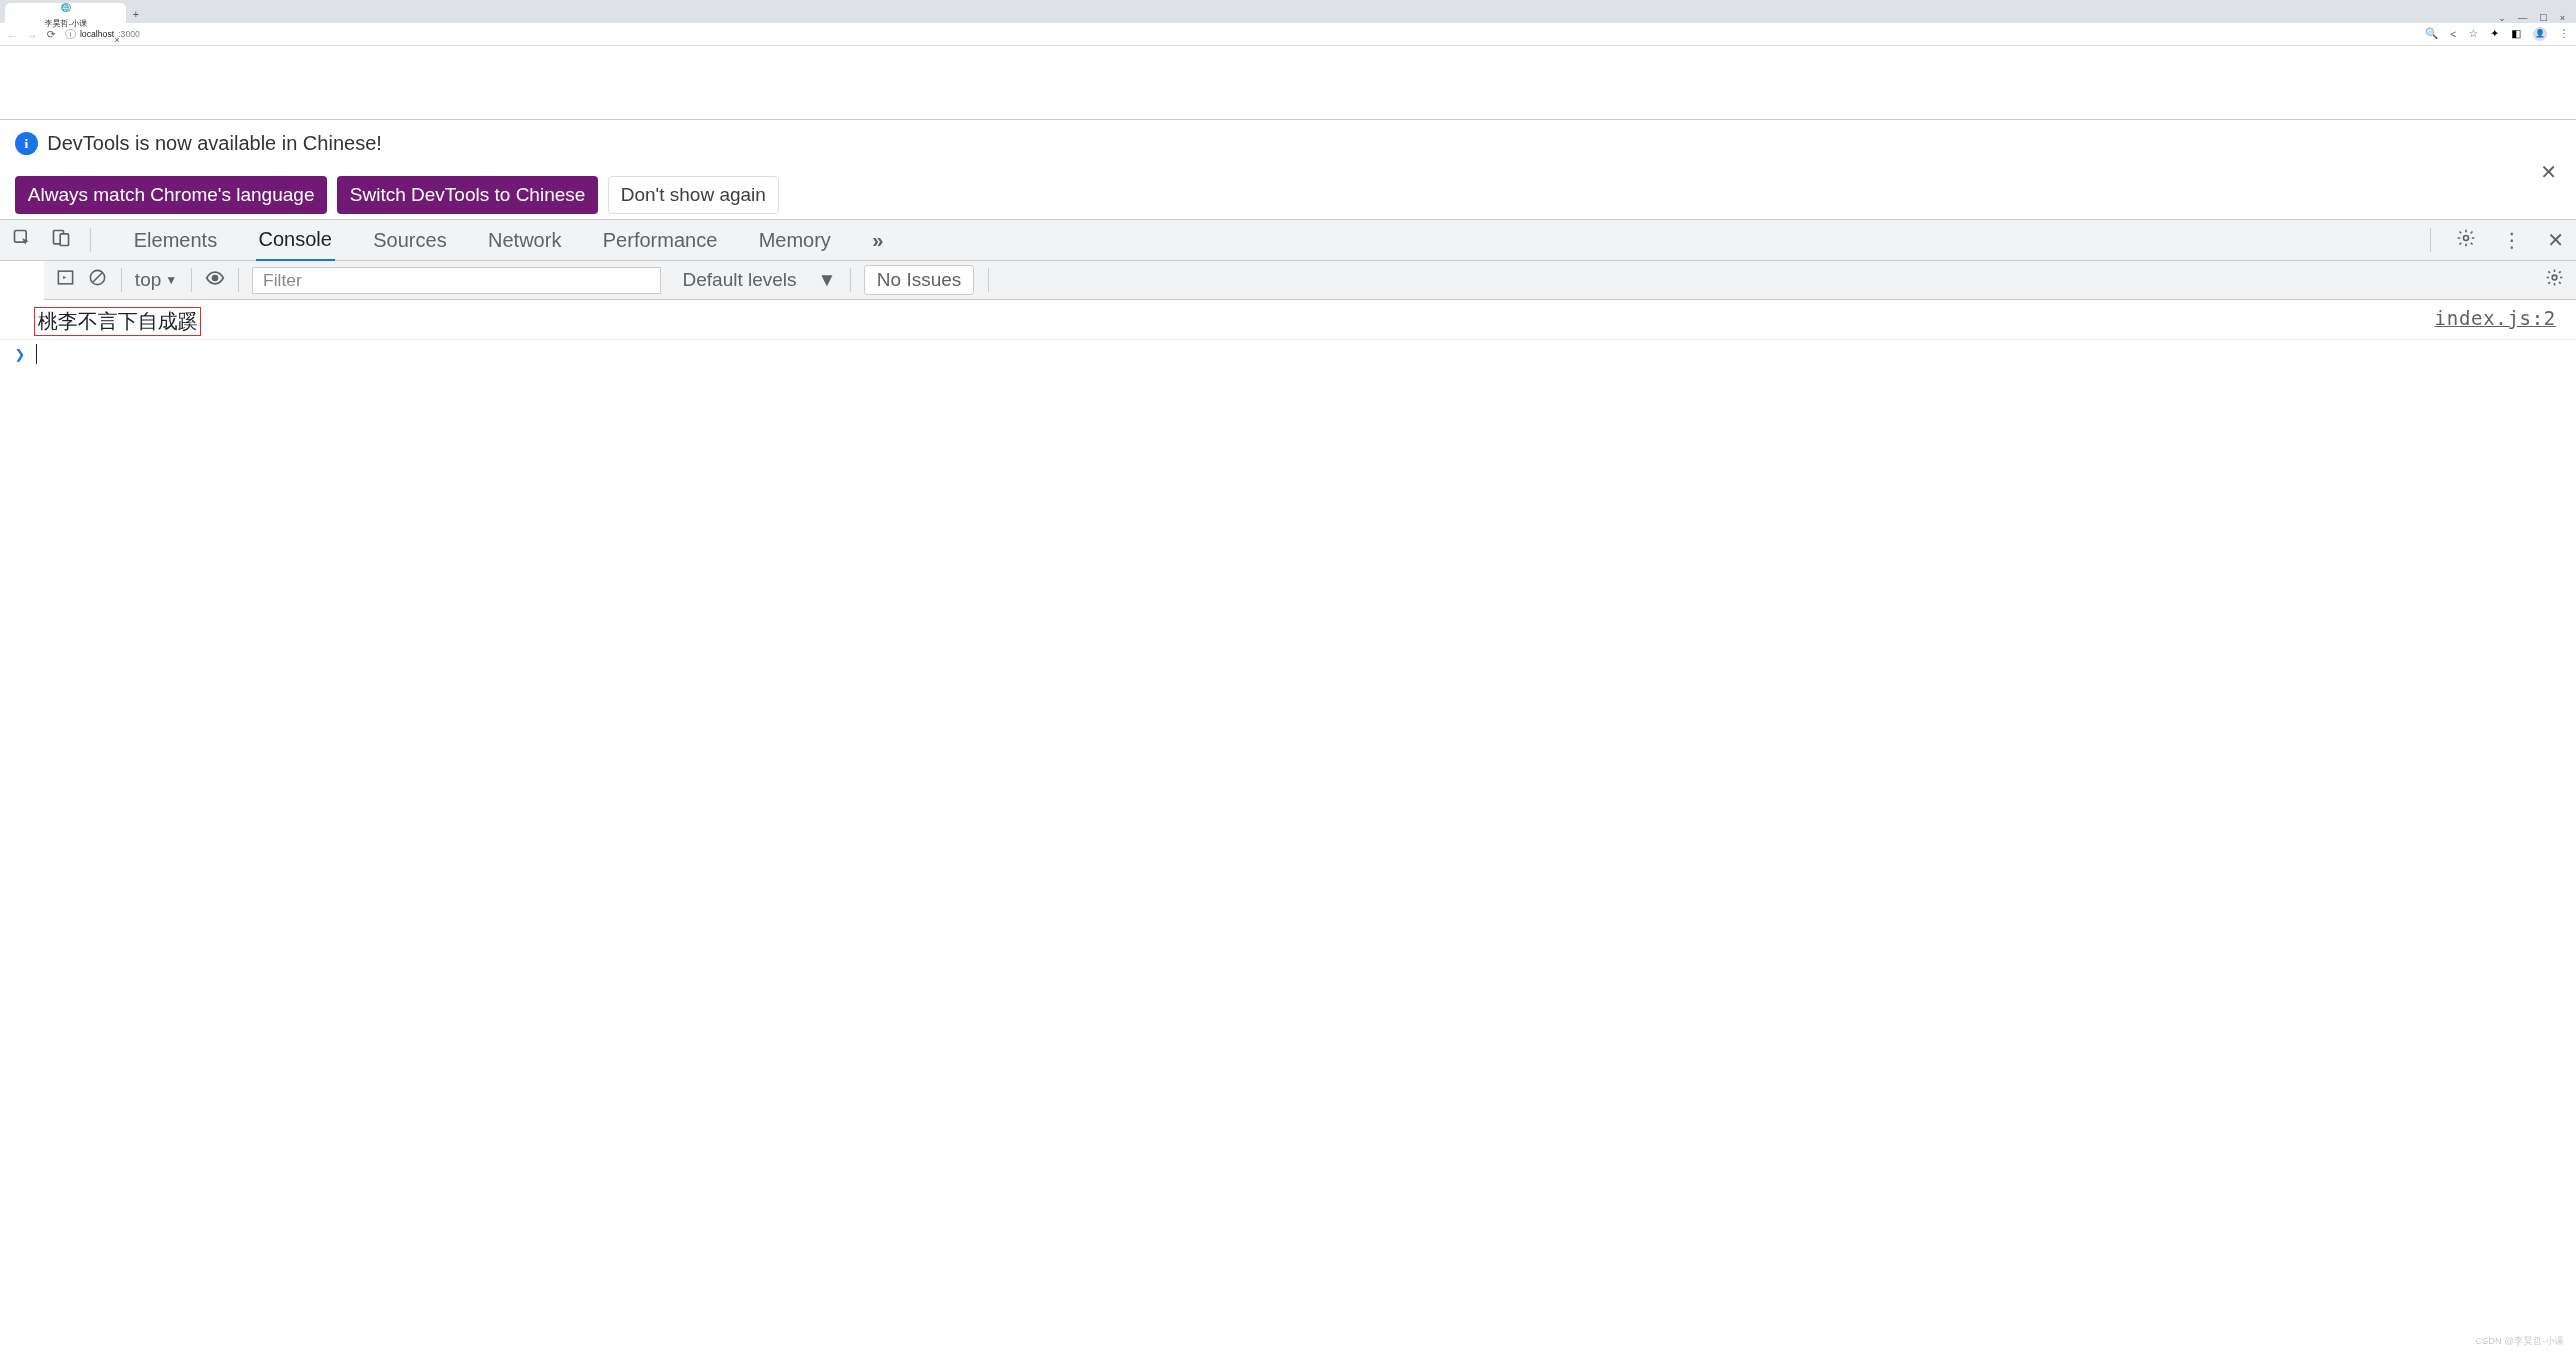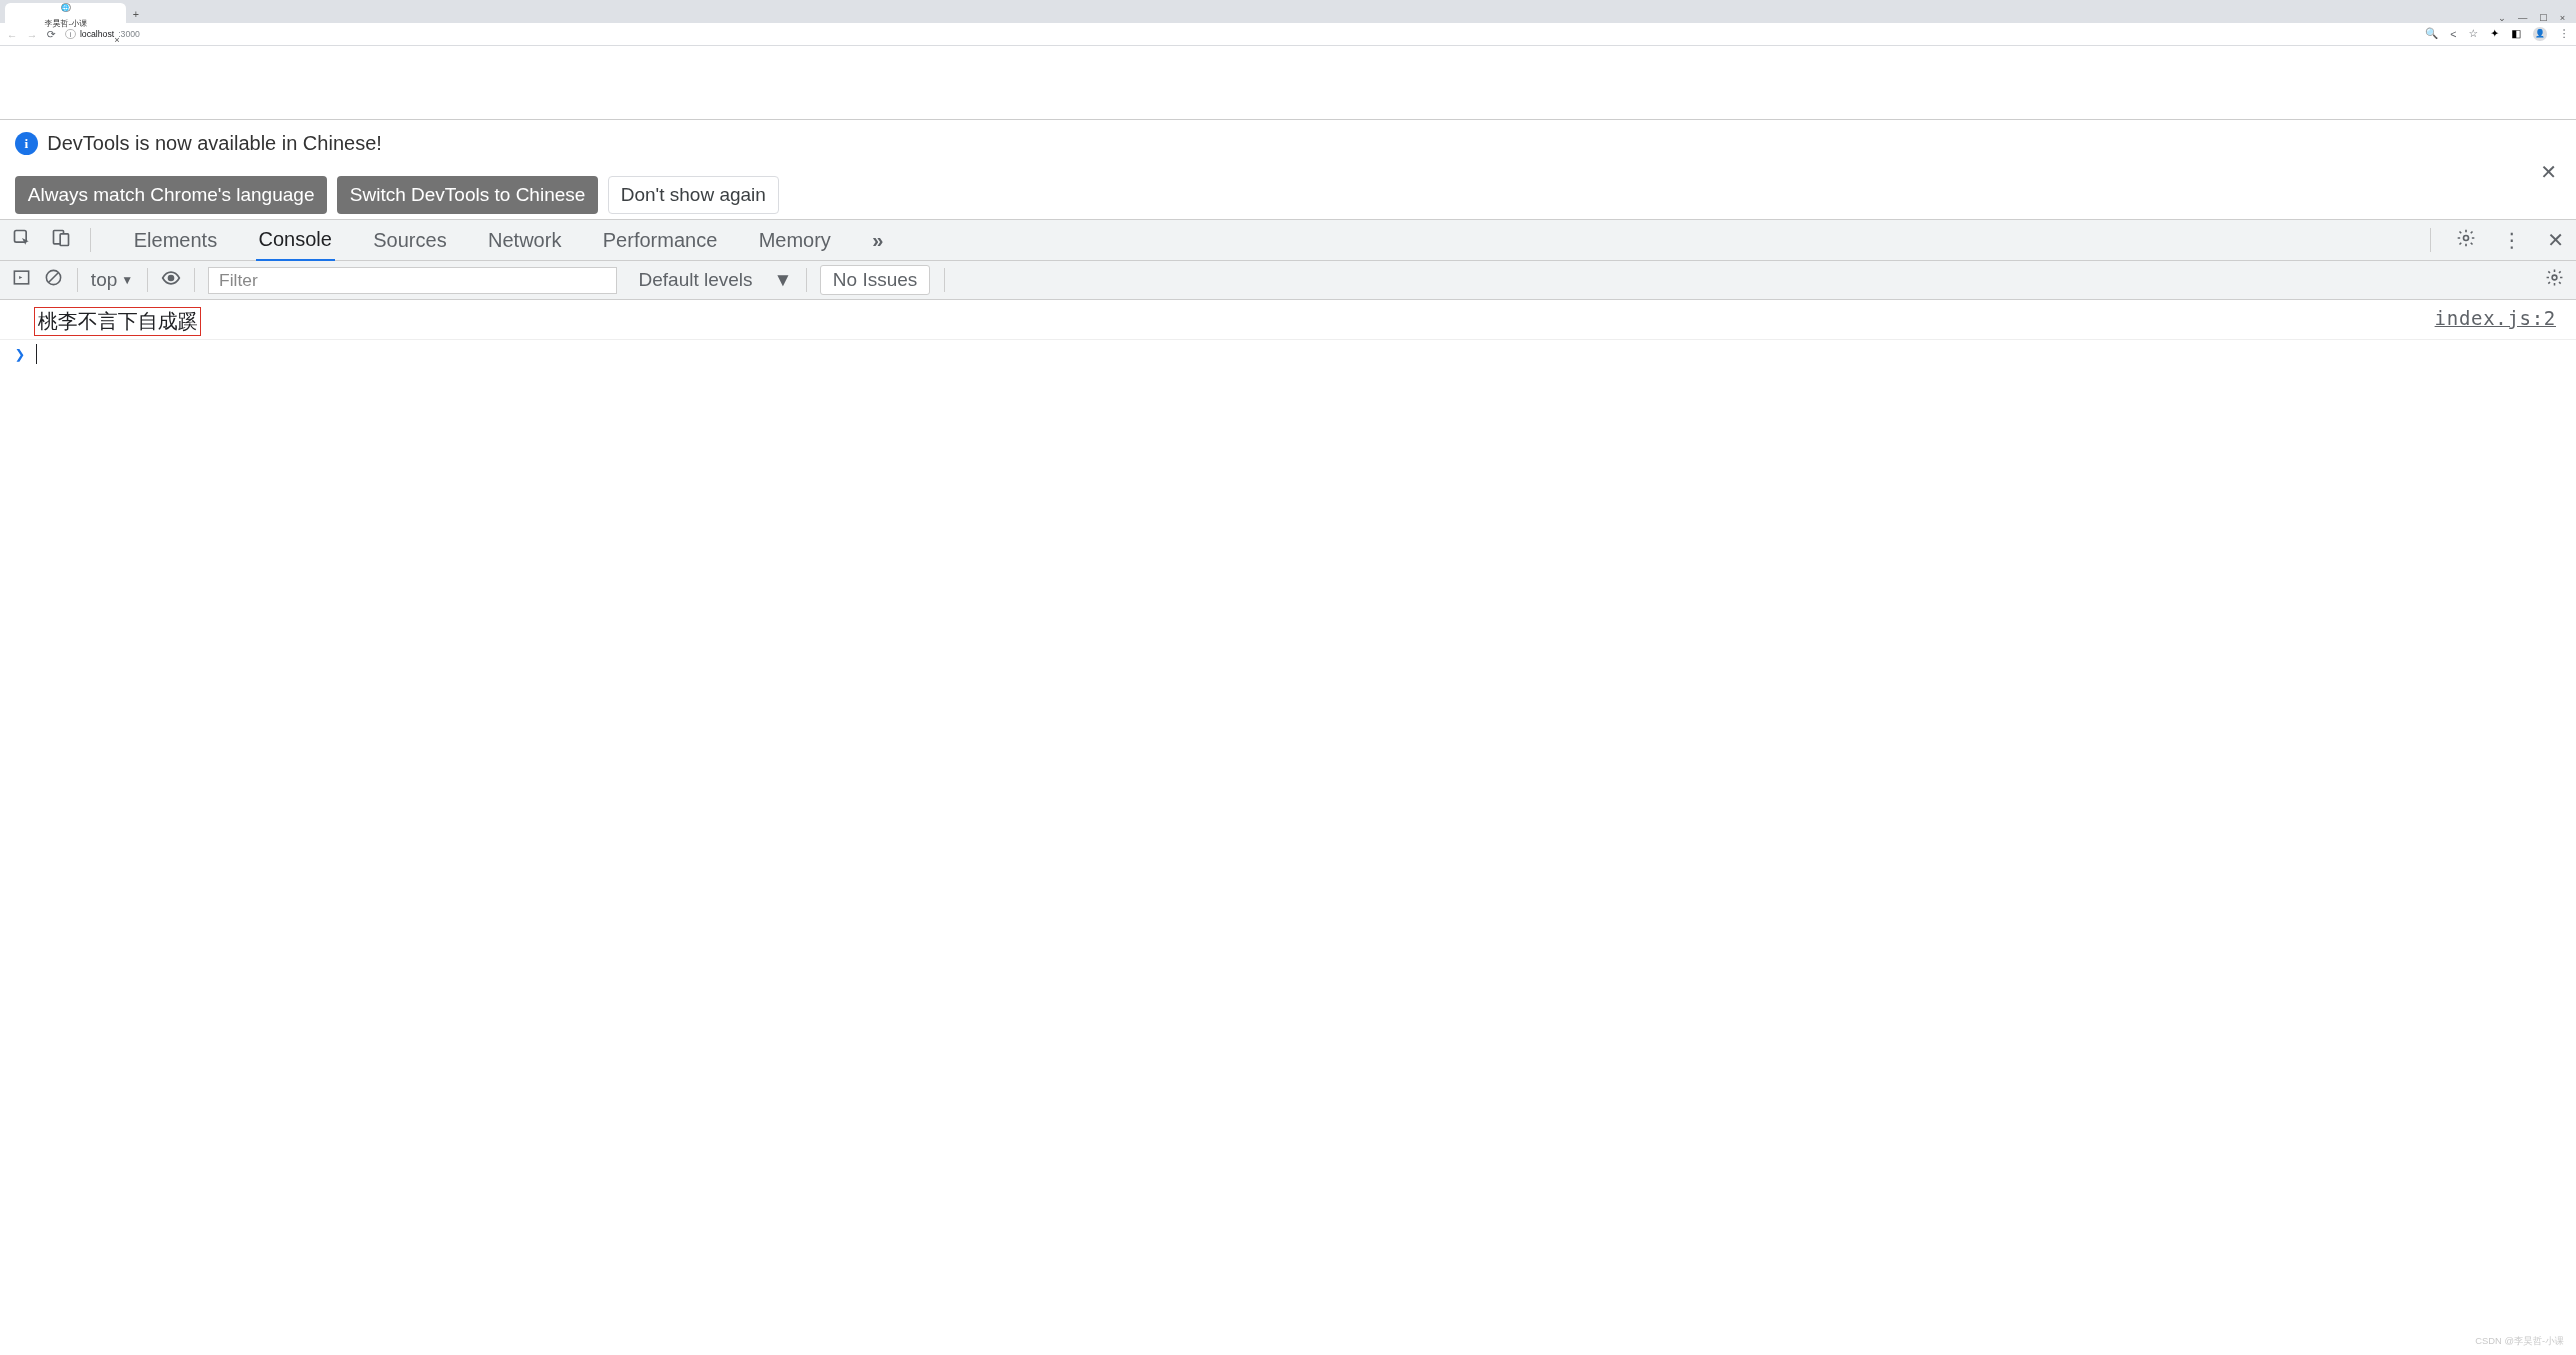--- a/index.html
+++ b/index.html
@@ -85,21 +85,21 @@
     position:absolute; right:19px; top:40px; font-size:20px; color:#5f6368; cursor:pointer;
   }
   .notice-row2 { display:flex; gap:9.4px; width:100%; margin-top:10.7px;}
   .btn {
     border-radius:4px;
     padding:6.7px 12px;
     font-size:19px;
     cursor:pointer;
     border:0.7px solid transparent;
   }
-  .btn-primary { background:#737373; color:#fff; }
+  .btn-primary { background:#701a75; color:#fff; }
   .btn-secondary { background:#fff; color:#3c4043; border:0.7px solid #dadce0;}
   .dt-tabs {
     display:flex;
     align-items:center;
     background:#f1f3f4;
     border-top:0.7px solid #cdcdcd;
     border-bottom:0.7px solid #cdcdcd;
     height:42px;
     padding:0 12px;
     gap:27px;
@@ -118,20 +118,21 @@
   .console-toolbar {
     display:flex;
     align-items:center;
     background:#f1f3f4;
     border-bottom:0.7px solid #cdcdcd;
     height:39px;
     padding:0 12px;
     gap:13.4px;
     font-size:19px;
     color:#5f6368;
+    margin-left:44px;
   }
   .ct-sep { width:0.7px; height:24px; background:#cdcdcd; }
   .ct-select { display:flex; align-items:center; gap:4px; color:#5f6368;}
   .ct-select .tri { font-size:12px; }
   .filter-input {
     flex:0 0 409px;
     height:27px;
     border:0.7px solid #cdcdcd;
     background:#fff;
     font-size:17.4px;

